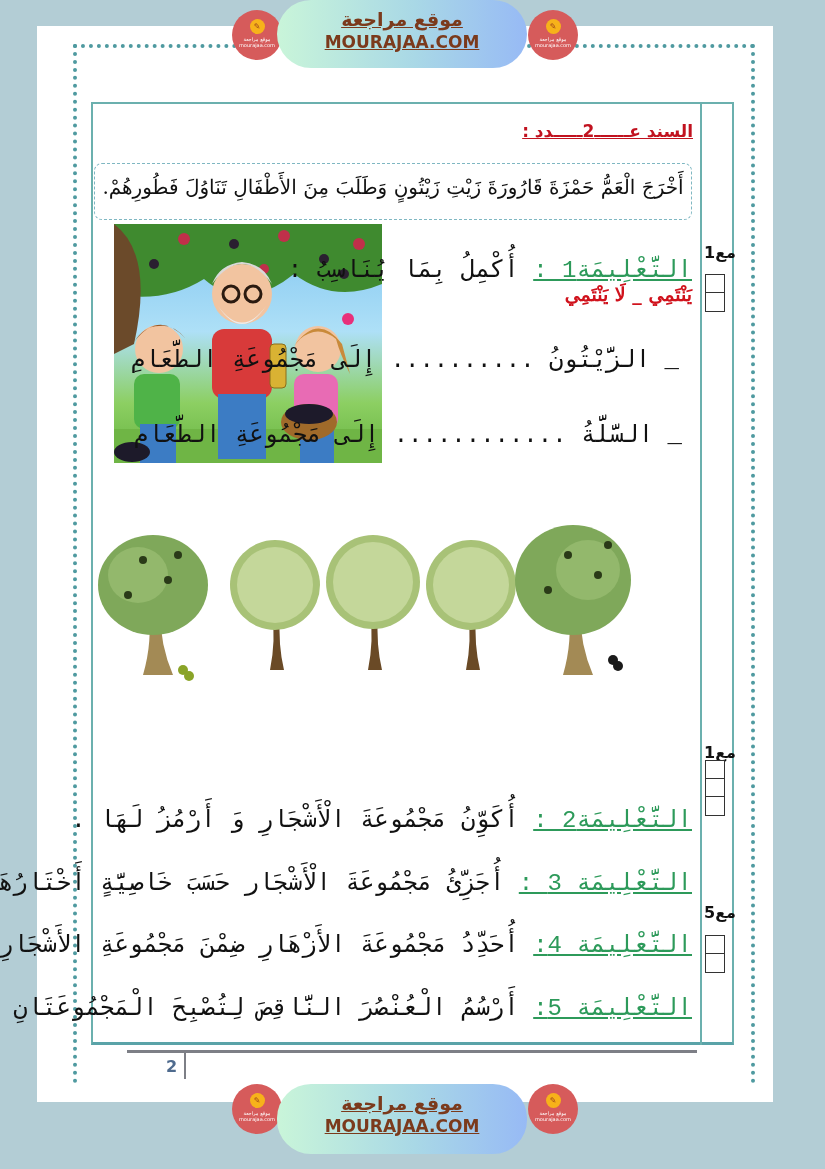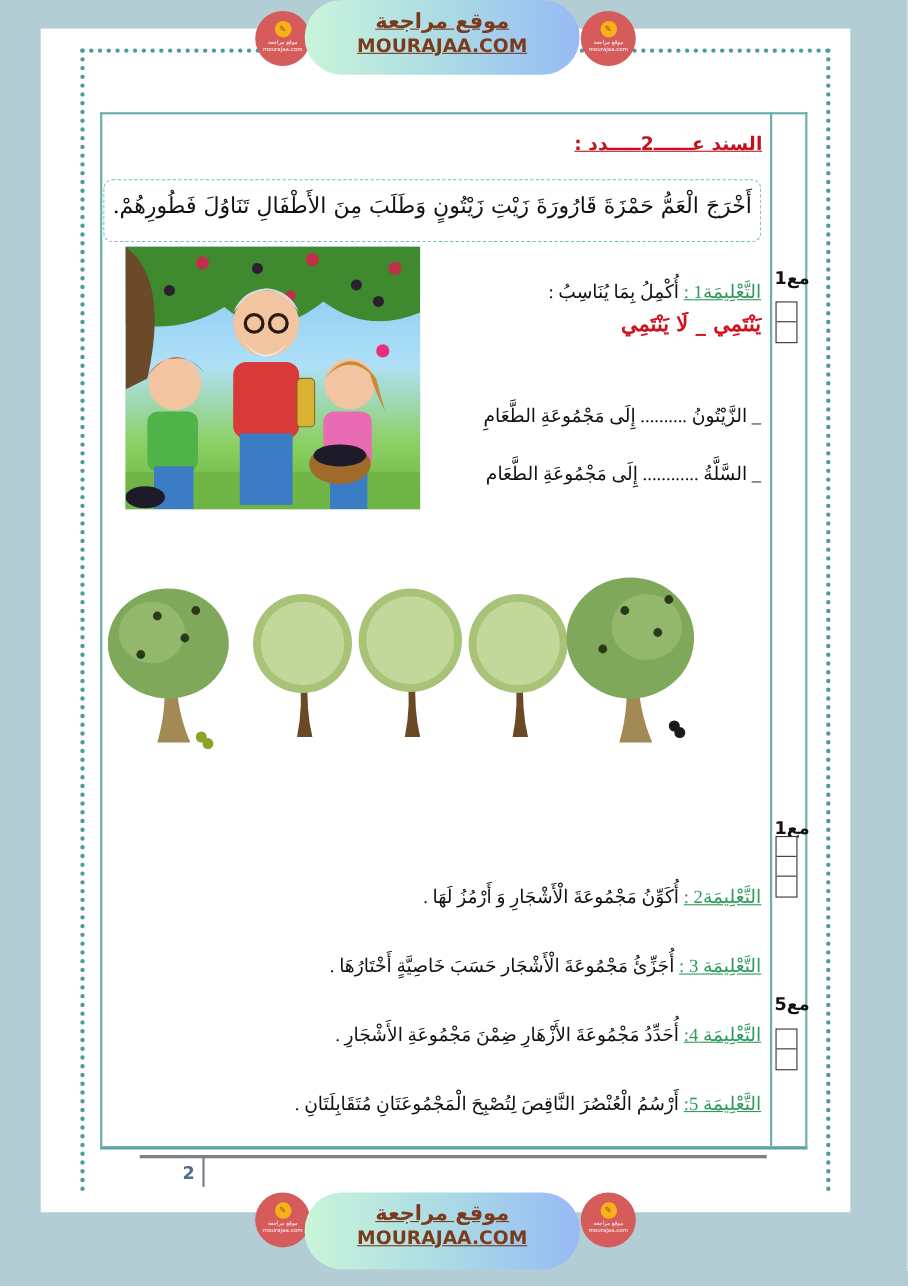--- a/index.html
+++ b/index.html
@@ -77,21 +77,21 @@
   .context-box {
     position: absolute; left: 94px; top: 163px; width: 598px; height: 57px;
     border: 1.5px dashed #7fb7c2; border-radius: 8px;
     font-family: "DejaVu Serif", serif; font-size: 20px; color: #111;
     direction: rtl; text-align: center; line-height: 46px; white-space: nowrap;
   }
   .task-label {
     color: #2d9a5a; text-decoration: underline;
   }
   .task-line {
-    position: absolute; font-family: Liberation Serif, serif; font-size: 17px; color: #111;
+    position: absolute; font-family: Liberation Mono, monospace; font-size: 24px; color: #111;
     direction: rtl; white-space: nowrap;
   }
   .choice {
     position: absolute; right: 133px; top: 283px;
     font-family: "DejaVu Serif", serif; font-size: 19px; font-weight: bold; color: #d0121c;
     direction: rtl; white-space: nowrap;
   }
   .illustration {
     position: absolute; left: 114px; top: 224px; width: 268px; height: 239px;
     overflow: hidden;
@@ -176,22 +176,22 @@
     <ellipse cx="195" cy="198" rx="28" ry="18" fill="#a06a2a"></ellipse>
     <ellipse cx="195" cy="190" rx="24" ry="10" fill="#1d1a2a"></ellipse>
   </svg>
 </div>
 
 <div class="task-line" style="right:133px; top:255px;">
   <span class="task-label">التَّعْلِيمَة1 :</span>
   <span>أُكْمِلُ بِمَا يُنَاسِبُ :</span>
 </div>
 <div class="choice">يَنْتَمِي _ لَا يَنْتَمِي</div>
-<div class="task-line" style="right:133px; top:345px;margin-top:23px;">_ الزَّيْتُونُ .......... إِلَى مَجْمُوعَةِ الطَّعَامِ</div>
-<div class="task-line" style="right:133px; top:420px;margin-left:34px;">_ السَّلَّةُ ............ إِلَى مَجْمُوعَةِ الطَّعَام</div>
+<div class="task-line" style="right:146px; top:345px;">_ الزَّيْتُونُ .......... إِلَى مَجْمُوعَةِ الطَّعَامِ</div>
+<div class="task-line" style="right:143px; top:420px;margin-left:34px;">_ السَّلَّةُ ............ إِلَى مَجْمُوعَةِ الطَّعَام</div>
 
 <div class="score-tag" style="left:704px; top:243px;">مع1</div>
 <div class="score-box" style="left:705px; top:274px;">
     <div></div>
     <div></div>
   </div>
 
 <div class="score-tag" style="left:704px; top:743px;">مع1</div>
 <div class="score-box" style="left:705px; top:760px;">
     <div></div>

